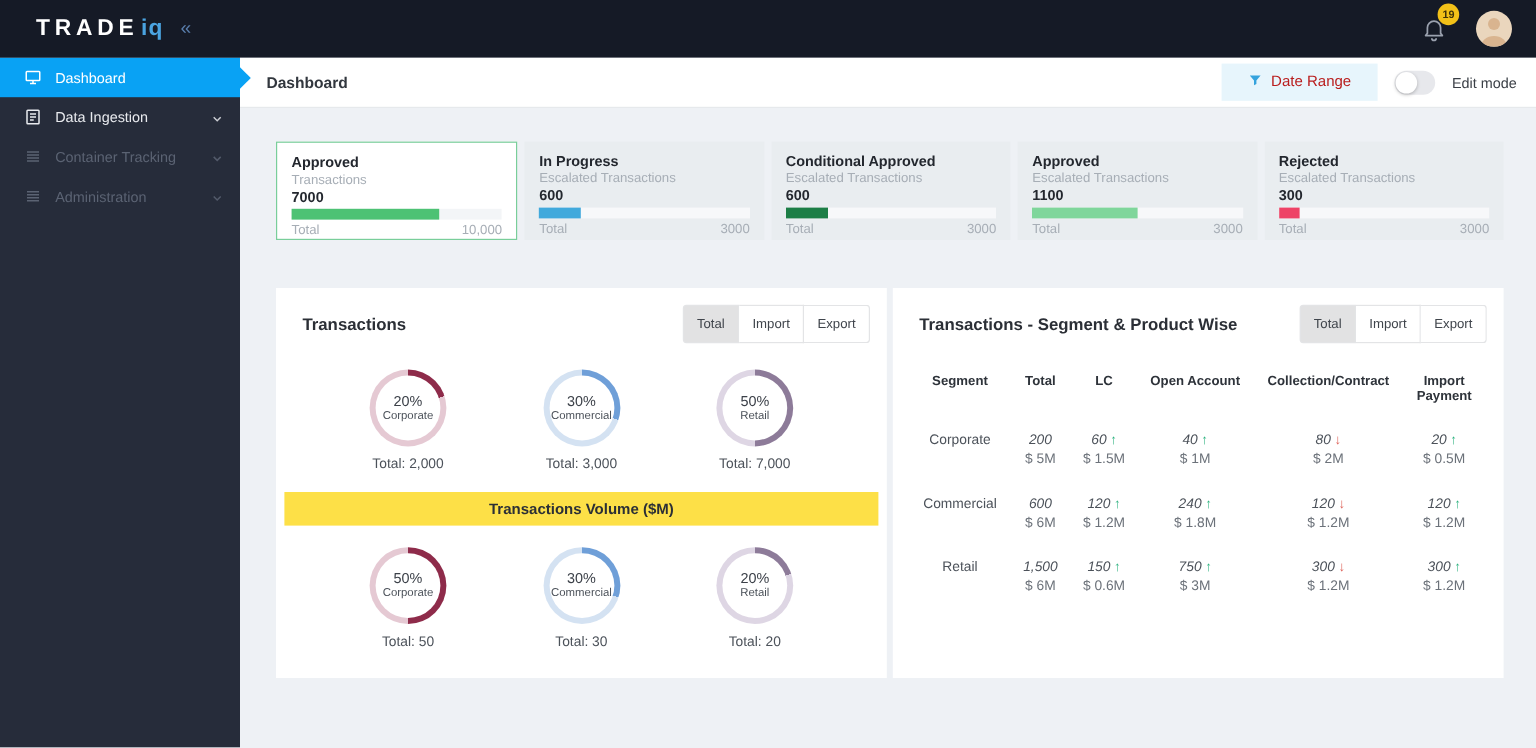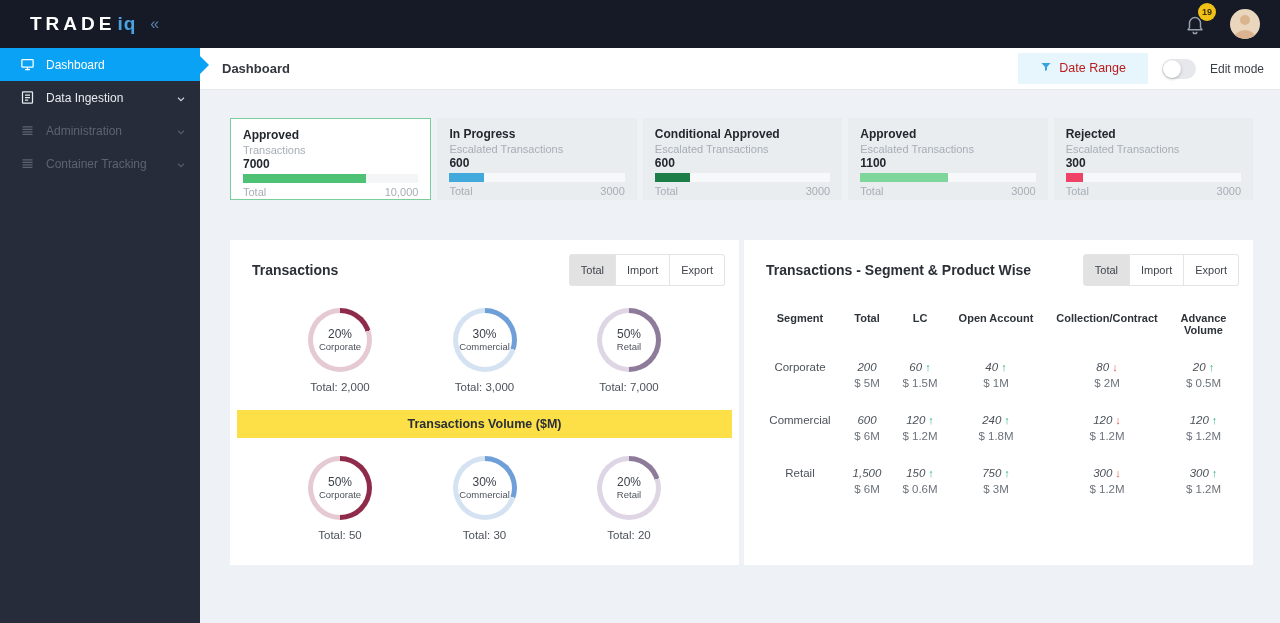--- a/index.html
+++ b/index.html
@@ -137,34 +137,34 @@
             <path d="M5 9l7 7 7-7"></path>
           </svg>
       </span>
     </div>
     <div class="side-item dim">
       <span class="s-icon">
         <svg width="15" height="15" viewBox="0 0 24 24" fill="none" stroke="currentColor" stroke-width="2">
             <path d="M4 6h16M4 10h16M4 14h16M4 18h16"></path>
           </svg>
       </span>
-      <span class="s-label">Administration</span>
+      <span class="s-label">Container Tracking</span>
       <span class="s-chevron">
         <svg width="10" height="10" viewBox="0 0 24 24" fill="none" stroke="currentColor" stroke-width="3">
             <path d="M5 9l7 7 7-7"></path>
           </svg>
       </span>
     </div>
     <div class="side-item dim">
       <span class="s-icon">
         <svg width="15" height="15" viewBox="0 0 24 24" fill="none" stroke="currentColor" stroke-width="2">
             <path d="M4 6h16M4 10h16M4 14h16M4 18h16"></path>
           </svg>
       </span>
-      <span class="s-label">Container Tracking</span>
+      <span class="s-label">Administration</span>
       <span class="s-chevron">
         <svg width="10" height="10" viewBox="0 0 24 24" fill="none" stroke="currentColor" stroke-width="3">
             <path d="M5 9l7 7 7-7"></path>
           </svg>
       </span>
     </div>
   </div>
 
   <div class="page-header">
     <span class="page-title">Dashboard</span>
@@ -334,21 +334,21 @@
           </div>
         </div>
 
         <div class="seg-table">
           <div class="seg-grid">
             <div class="seg-h">Segment</div>
             <div class="seg-h">Total</div>
             <div class="seg-h">LC</div>
             <div class="seg-h">Open Account</div>
             <div class="seg-h">Collection/Contract</div>
-            <div class="seg-h">Advance Volume</div>
+            <div class="seg-h">Import Payment</div>
           </div>
 
           <div class="seg-row">
             <div class="seg-name">Corporate</div>
             <div class="seg-cell">
                 <div class="cell-line1"><span>200</span></div>
                 <div class="cell-line2">$ 5M</div>
               </div>
             <div class="seg-cell">
                 <div class="cell-line1"><span>60</span><span class="trend" style="--tc: #2fb380;">↑</span></div>

